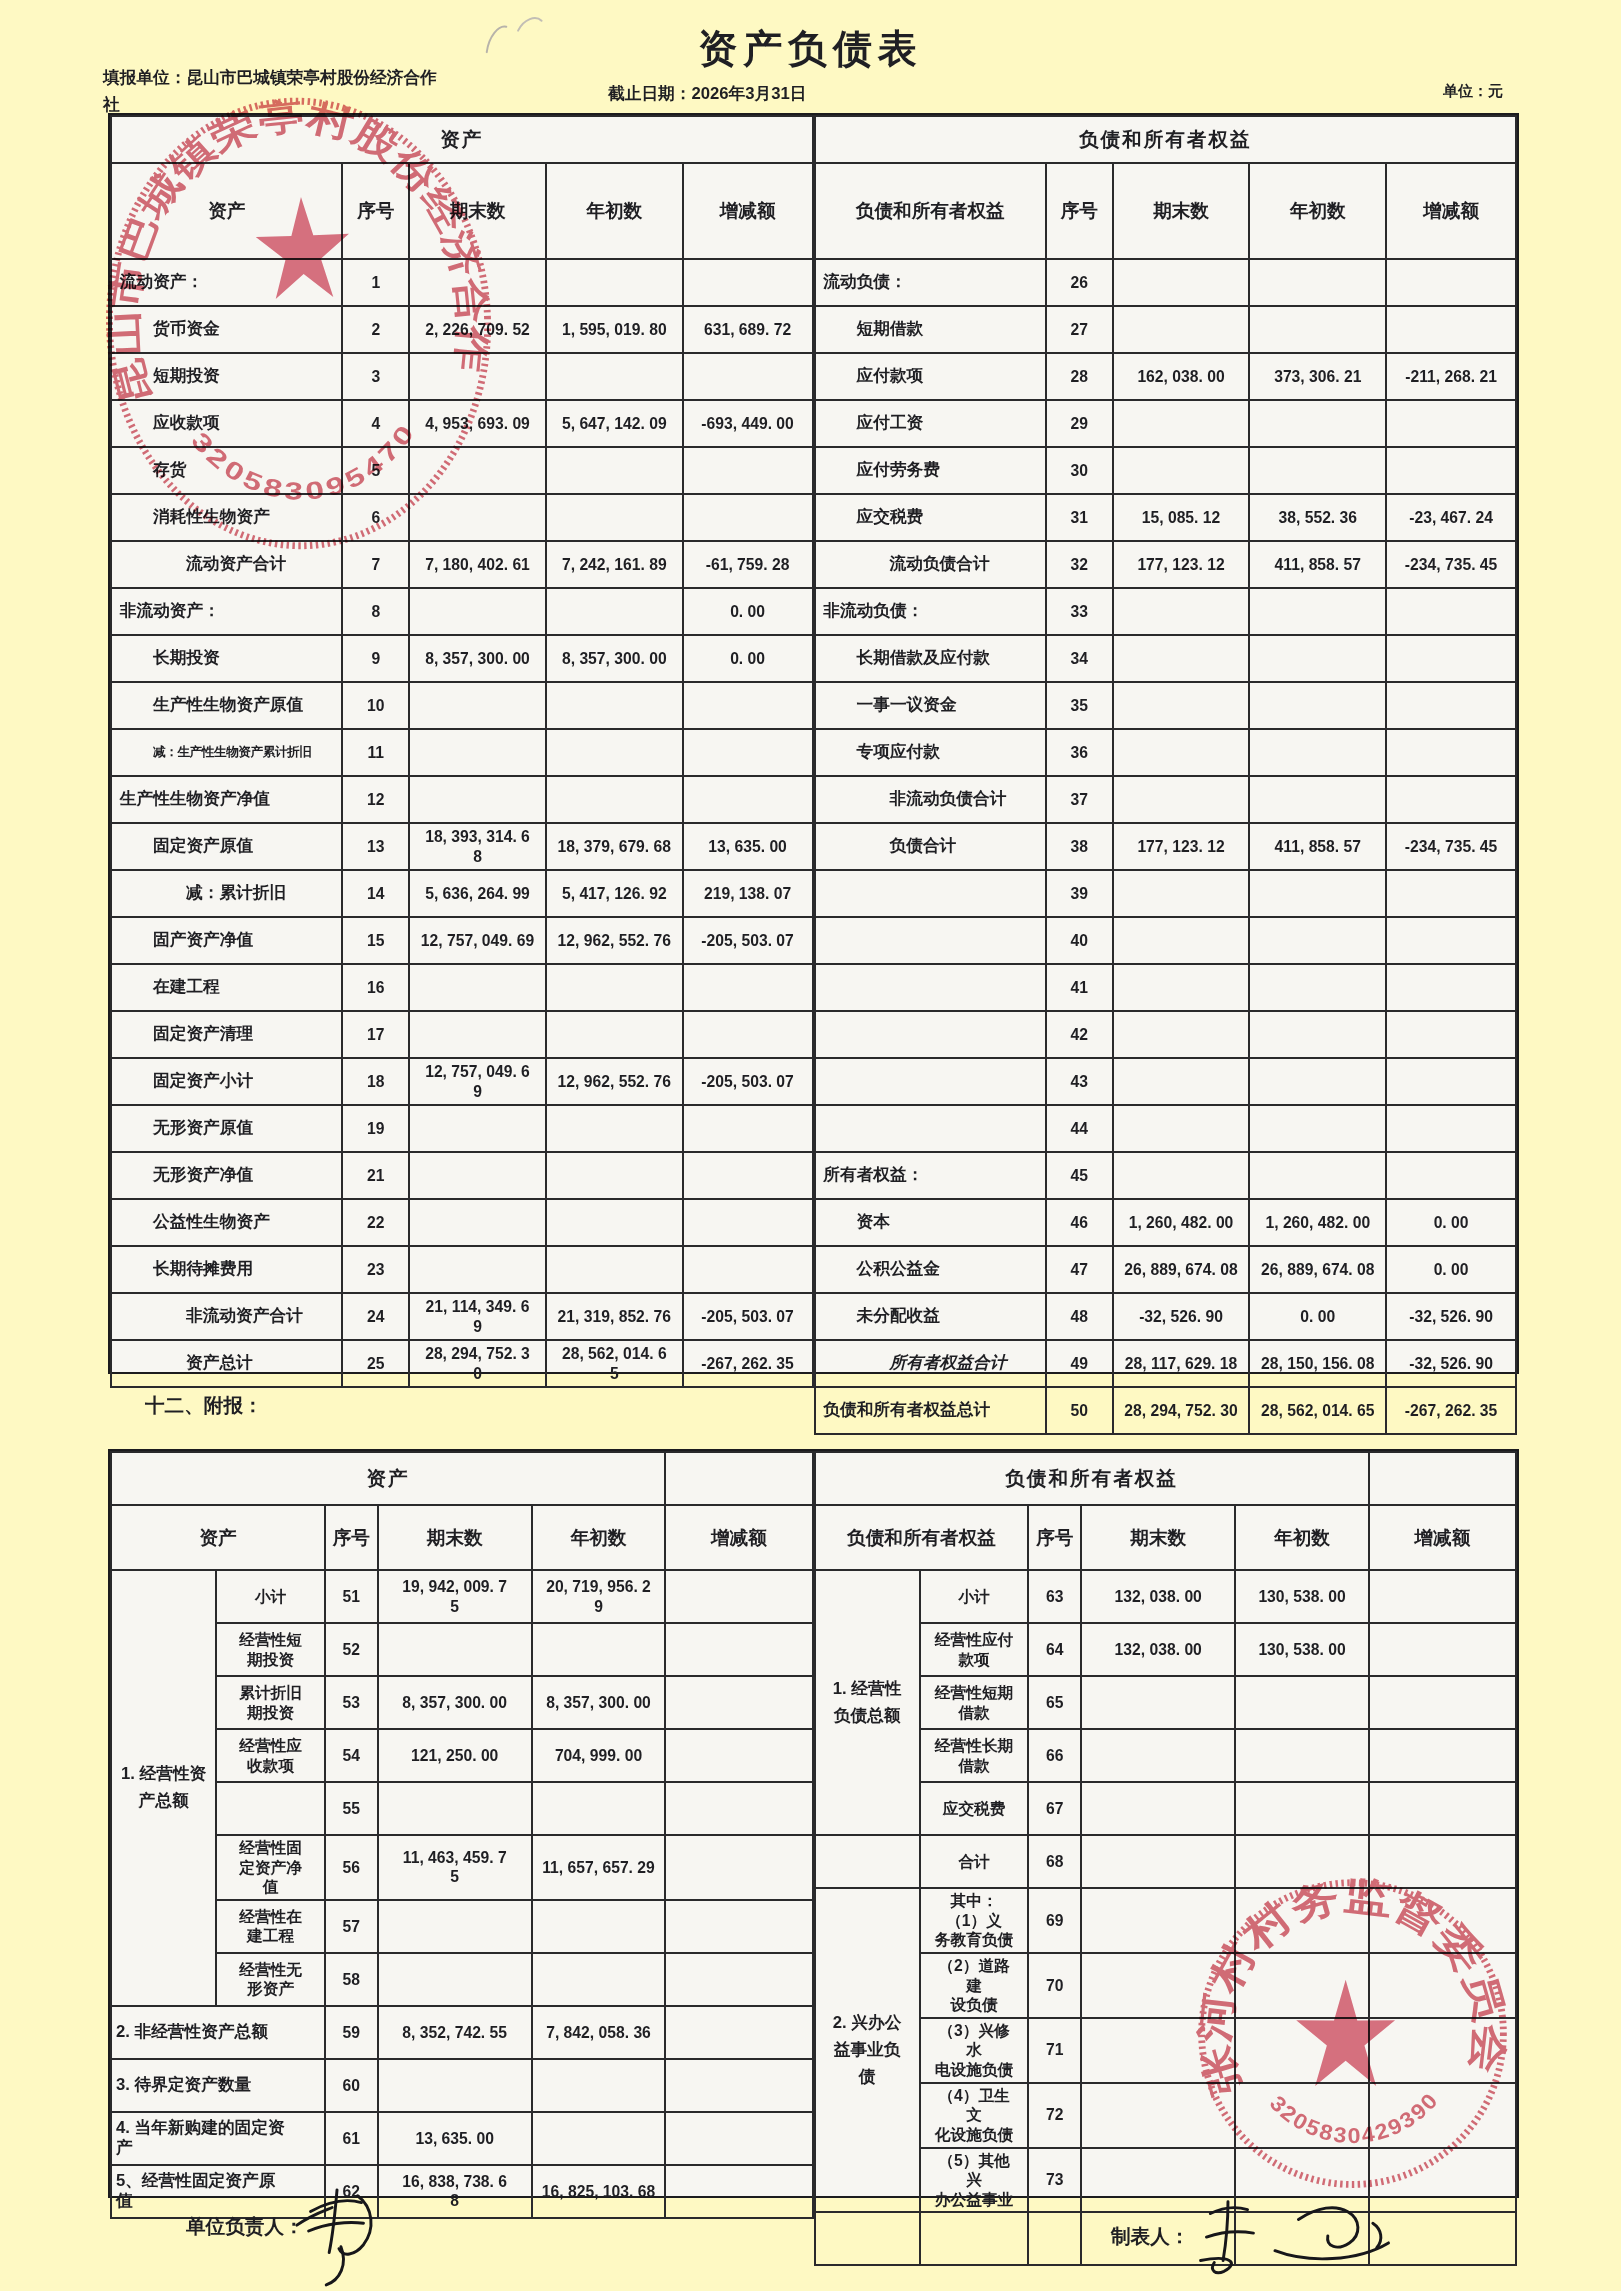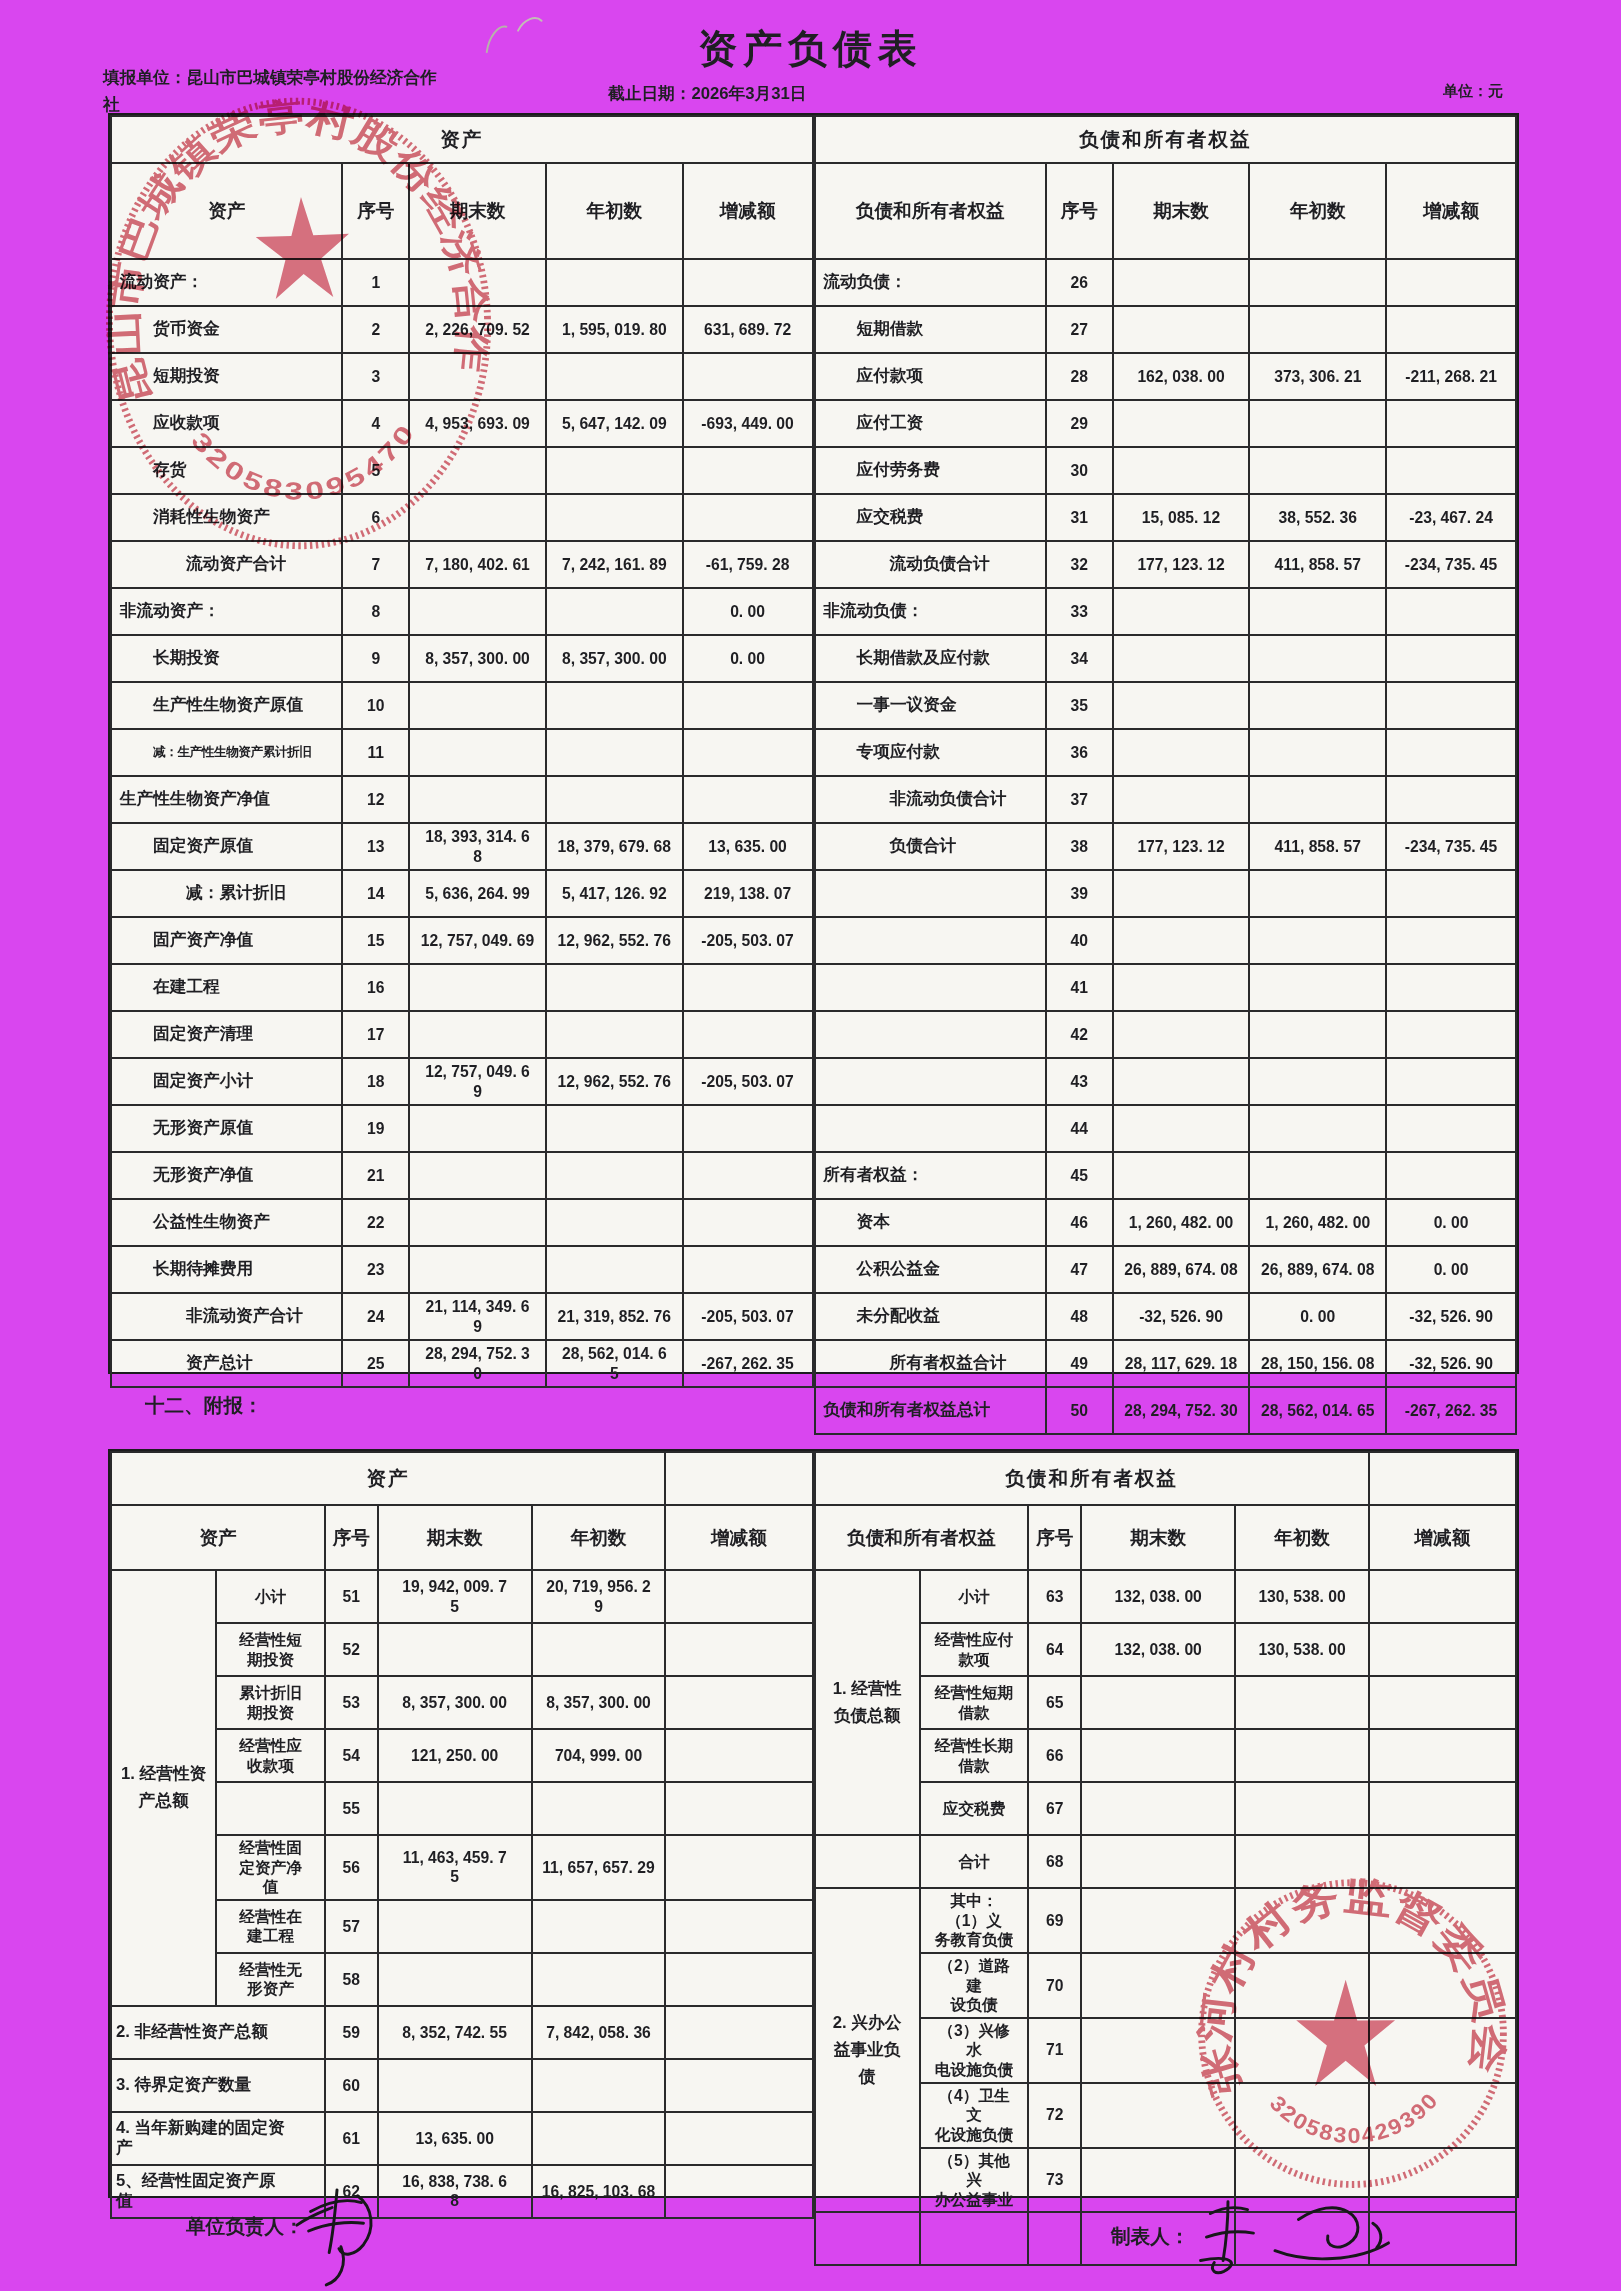--- a/index.html
+++ b/index.html
@@ -1,16 +1,16 @@
 <!DOCTYPE html>
 <html><head>
 <meta charset="utf-8">
 <style>
   html,body{margin:0;padding:0;background:#e9e8e4;}
-  .page{position:relative;width:1621px;height:2292px;background:#d946ef;overflow:hidden;
+  .page{position:relative;width:1621px;height:2292px;background:#fef9c3;overflow:hidden;
         font-family:"Liberation Sans","DejaVu Sans",sans-serif;color:#1f1f23;}
   .abs{position:absolute;}
   .title{left:0;right:0;top:21.6px;text-align:center;font-size:39px;font-weight:700;letter-spacing:5.9px;}
   .filler{left:103px;top:65px;width:402px;font-size:16.7px;font-weight:600;line-height:26.5px;}
   .date{left:608px;top:82px;font-size:16.7px;font-weight:600;}
   .unit{left:1443px;top:82px;font-size:15px;font-weight:600;}
   .appendix{left:145px;top:1392px;font-size:19.6px;font-weight:700;}
   .footlbl{font-size:19.6px;font-weight:700;}
 
   .twrap{position:absolute;left:108px;width:1407px;border:2.9px solid #1c1c1e;display:flex;background:#f7f6f2;}
@@ -424,21 +424,21 @@
             <td class="num">0. 00</td>
           </tr>
           <tr>
             <td class="lcell" style="padding-left: 41px;">未分配收益</td>
             <td class="no">48</td>
             <td class="num">-32, 526. 90</td>
             <td class="num">0. 00</td>
             <td class="num">-32, 526. 90</td>
           </tr>
           <tr>
-            <td class="lcell" style="padding-left: 74px;">所有者权益合计</td>
+            <td class="lcell" style="padding-left: 74px; font-style: italic;">所有者权益合计</td>
             <td class="no">49</td>
             <td class="num">28, 117, 629. 18</td>
             <td class="num">28, 150, 156. 08</td>
             <td class="num">-32, 526. 90</td>
           </tr>
           <tr>
             <td class="lcell" style="padding-left: 7.8px;">负债和所有者权益总计</td>
             <td class="no">50</td>
             <td class="num">28, 294, 752. 30</td>
             <td class="num">28, 562, 014. 65</td>

